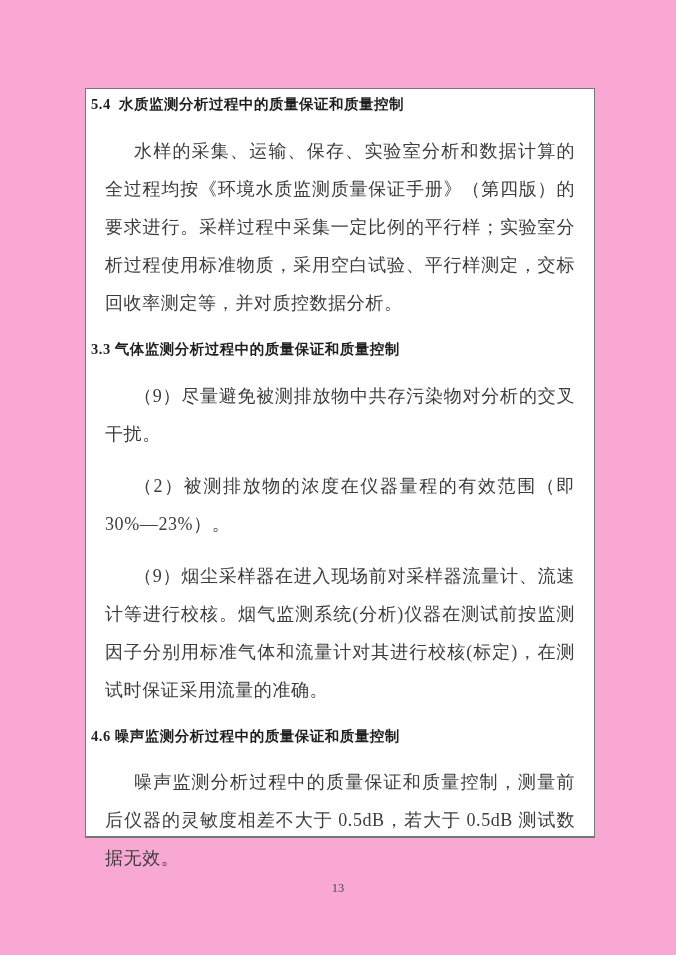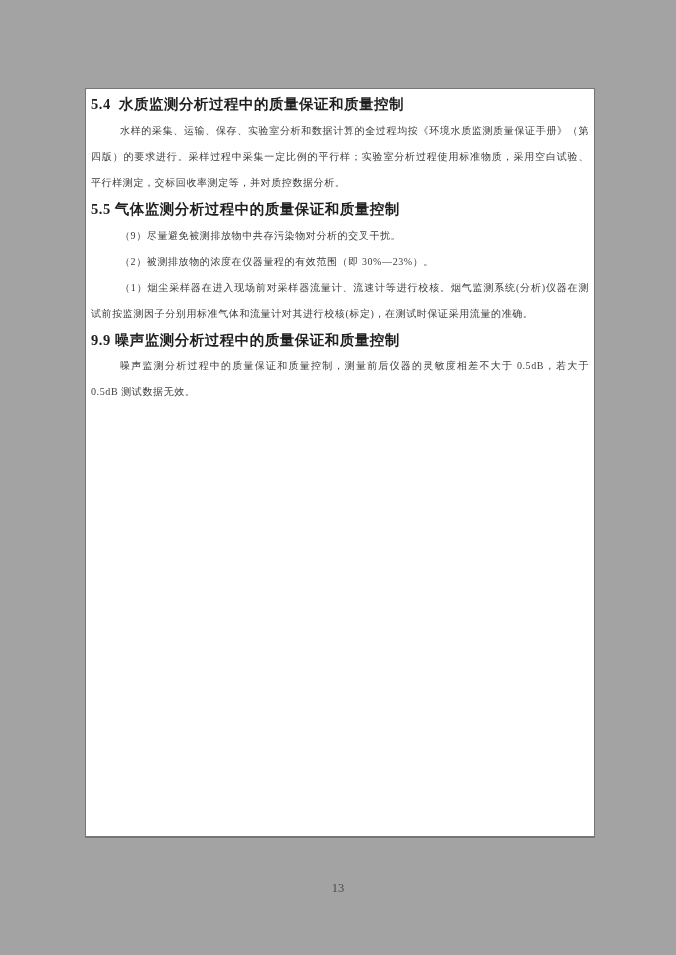--- a/index.html
+++ b/index.html
@@ -4,21 +4,21 @@
 <style>
   html, body {
     margin: 0;
     padding: 0;
     background: #ffffff;
   }
   .sheet {
     position: relative;
     width: 676px;
     height: 955px;
-    background: #a3a3a3;
+    background: #f9a8d4;
     overflow: hidden;
     font-family: "Liberation Serif", "DejaVu Serif", serif;
   }
   .doc-box {
     position: absolute;
     left: 85px;
     top: 88px;
     width: 510px;
     height: 750px;
     box-sizing: border-box;
@@ -30,23 +30,23 @@
   .doc-box h2 {
     margin: 0;
     font-size: 14.5px;
     font-weight: bold;
     line-height: 26.8px;
     letter-spacing: 0.5px;
     color: #1f1f1f;
     white-space: pre-wrap; 
   }
   .doc-box p {
-    margin: 0;
-    font-size: 10px;
-    line-height: 26px;
+    margin: 14px;
+    font-size: 18px;
+    line-height: 38px;
     letter-spacing: 0.6px;
     color: #3c3c3c;
     text-align: justify;
     text-indent: 29px; 
   }
   .page-number {
     position: absolute;
     top: 880px;
     left: 0;
     width: 676px;
@@ -60,25 +60,25 @@
 </head>
 <body>
 
 <div class="sheet">
 
   <div class="doc-box">
 
     <h2>5.4  水质监测分析过程中的质量保证和质量控制</h2>
     <p>水样的采集、运输、保存、实验室分析和数据计算的全过程均按《环境水质监测质量保证手册》（第四版）的要求进行。采样过程中采集一定比例的平行样；实验室分析过程使用标准物质，采用空白试验、平行样测定，交标回收率测定等，并对质控数据分析。</p>
 
-    <h2>5.5 气体监测分析过程中的质量保证和质量控制</h2>
+    <h2>3.3 气体监测分析过程中的质量保证和质量控制</h2>
     <p>（9）尽量避免被测排放物中共存污染物对分析的交叉干扰。</p>
     <p>（2）被测排放物的浓度在仪器量程的有效范围（即 30%—23%）。</p>
-    <p>（1）烟尘采样器在进入现场前对采样器流量计、流速计等进行校核。烟气监测系统(分析)仪器在测试前按监测因子分别用标准气体和流量计对其进行校核(标定)，在测试时保证采用流量的准确。</p>
+    <p>（9）烟尘采样器在进入现场前对采样器流量计、流速计等进行校核。烟气监测系统(分析)仪器在测试前按监测因子分别用标准气体和流量计对其进行校核(标定)，在测试时保证采用流量的准确。</p>
 
-    <h2>9.9 噪声监测分析过程中的质量保证和质量控制</h2>
+    <h2>4.6 噪声监测分析过程中的质量保证和质量控制</h2>
     <p>噪声监测分析过程中的质量保证和质量控制，测量前后仪器的灵敏度相差不大于 0.5dB，若大于 0.5dB 测试数据无效。</p>
 
   </div>
 
   <div class="page-number">13</div>
 
 </div>
 
 </body></html>

